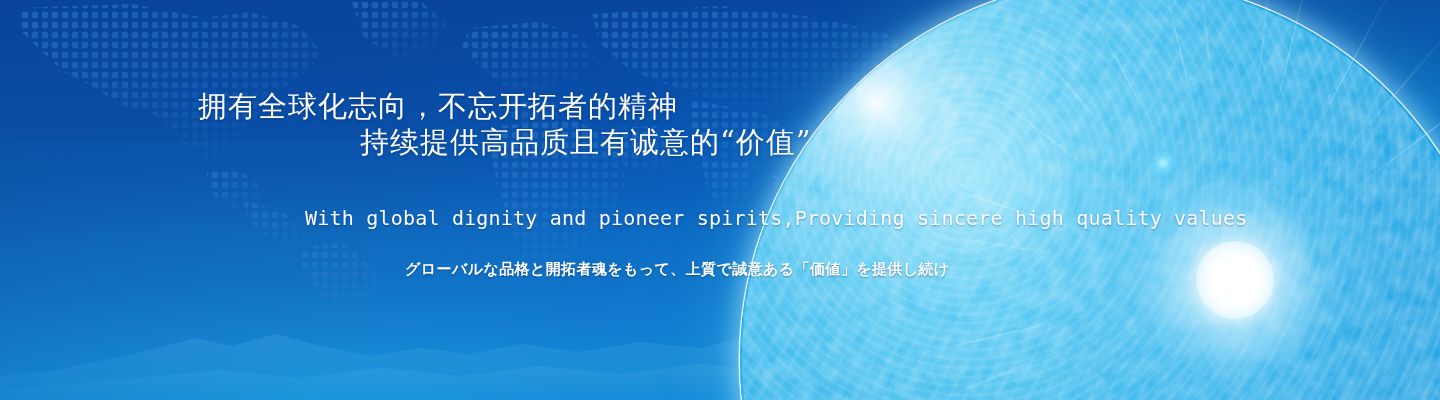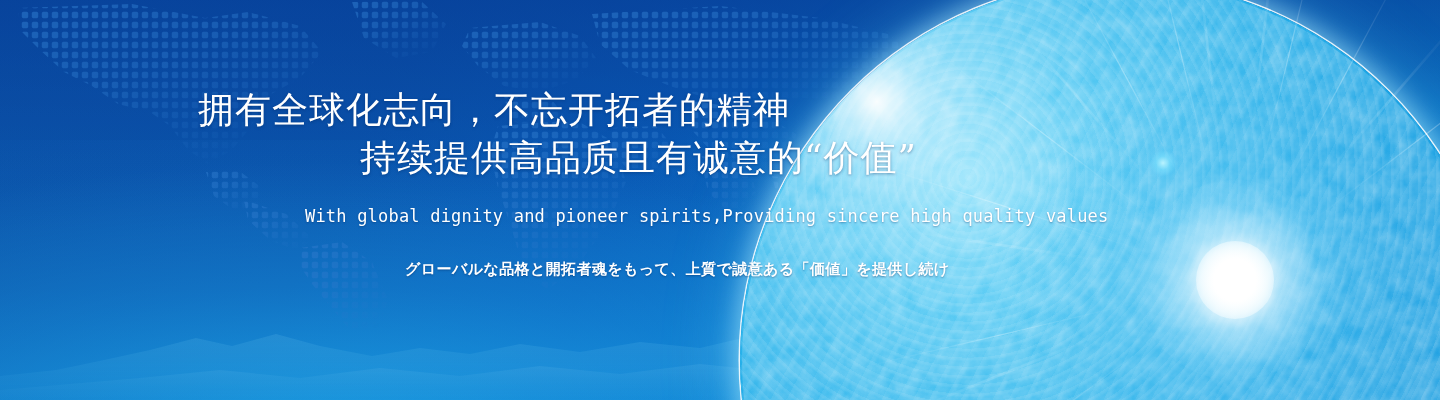--- a/index.html
+++ b/index.html
@@ -270,36 +270,36 @@
     left: 0;
     top: 0;
     width: 1040px;
     height: 400px;
     pointer-events: none;
   }
   .headline {
     position: absolute;
     color: #ffffff;
     font-family: "DejaVu Serif", "Liberation Serif", serif;
-    font-size: 36px;
+    font-size: 29px;
     line-height: 1;
     letter-spacing: 1px;
     white-space: nowrap;
     text-shadow: 0 1px 3px rgba(4,40,95,0.45);
   }
   .headline-1 { left: 198px; top: 92px; }
-  .headline-2 { left: 360px; top: 140px; }
+  .headline-2 { left: 360px; top: 128px; }
 
   .subtitle-en {
     position: absolute;
     left: 305px;
     top: 206px;
     color: #ffffff;
     font-family: "DejaVu Sans Mono", "Liberation Mono", monospace;
-    font-size: 17px;
+    font-size: 20px;
     line-height: 1.2;
     letter-spacing: 0.2px;
     white-space: nowrap;
     text-shadow: 0 1px 2px rgba(4,40,95,0.4);
   }
   .subtitle-ja {
     position: absolute;
     left: 378px;
     top: 260px;
     color: #ffffff;

